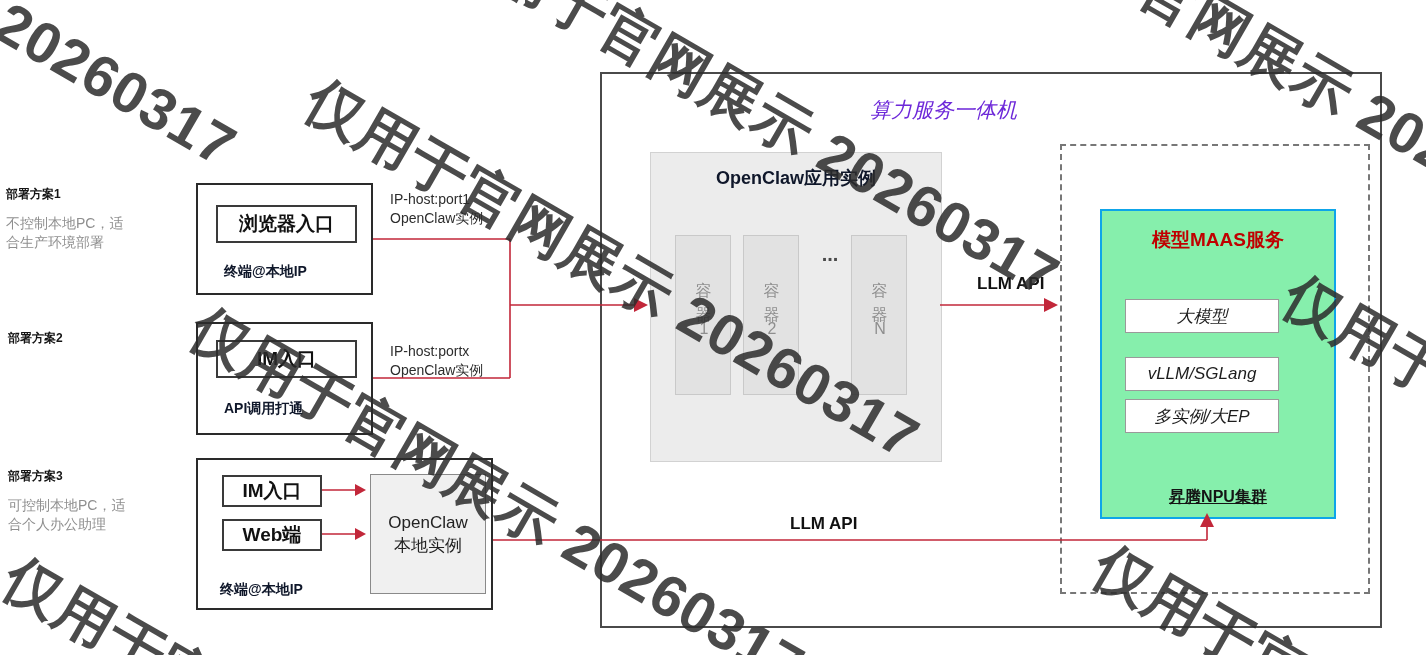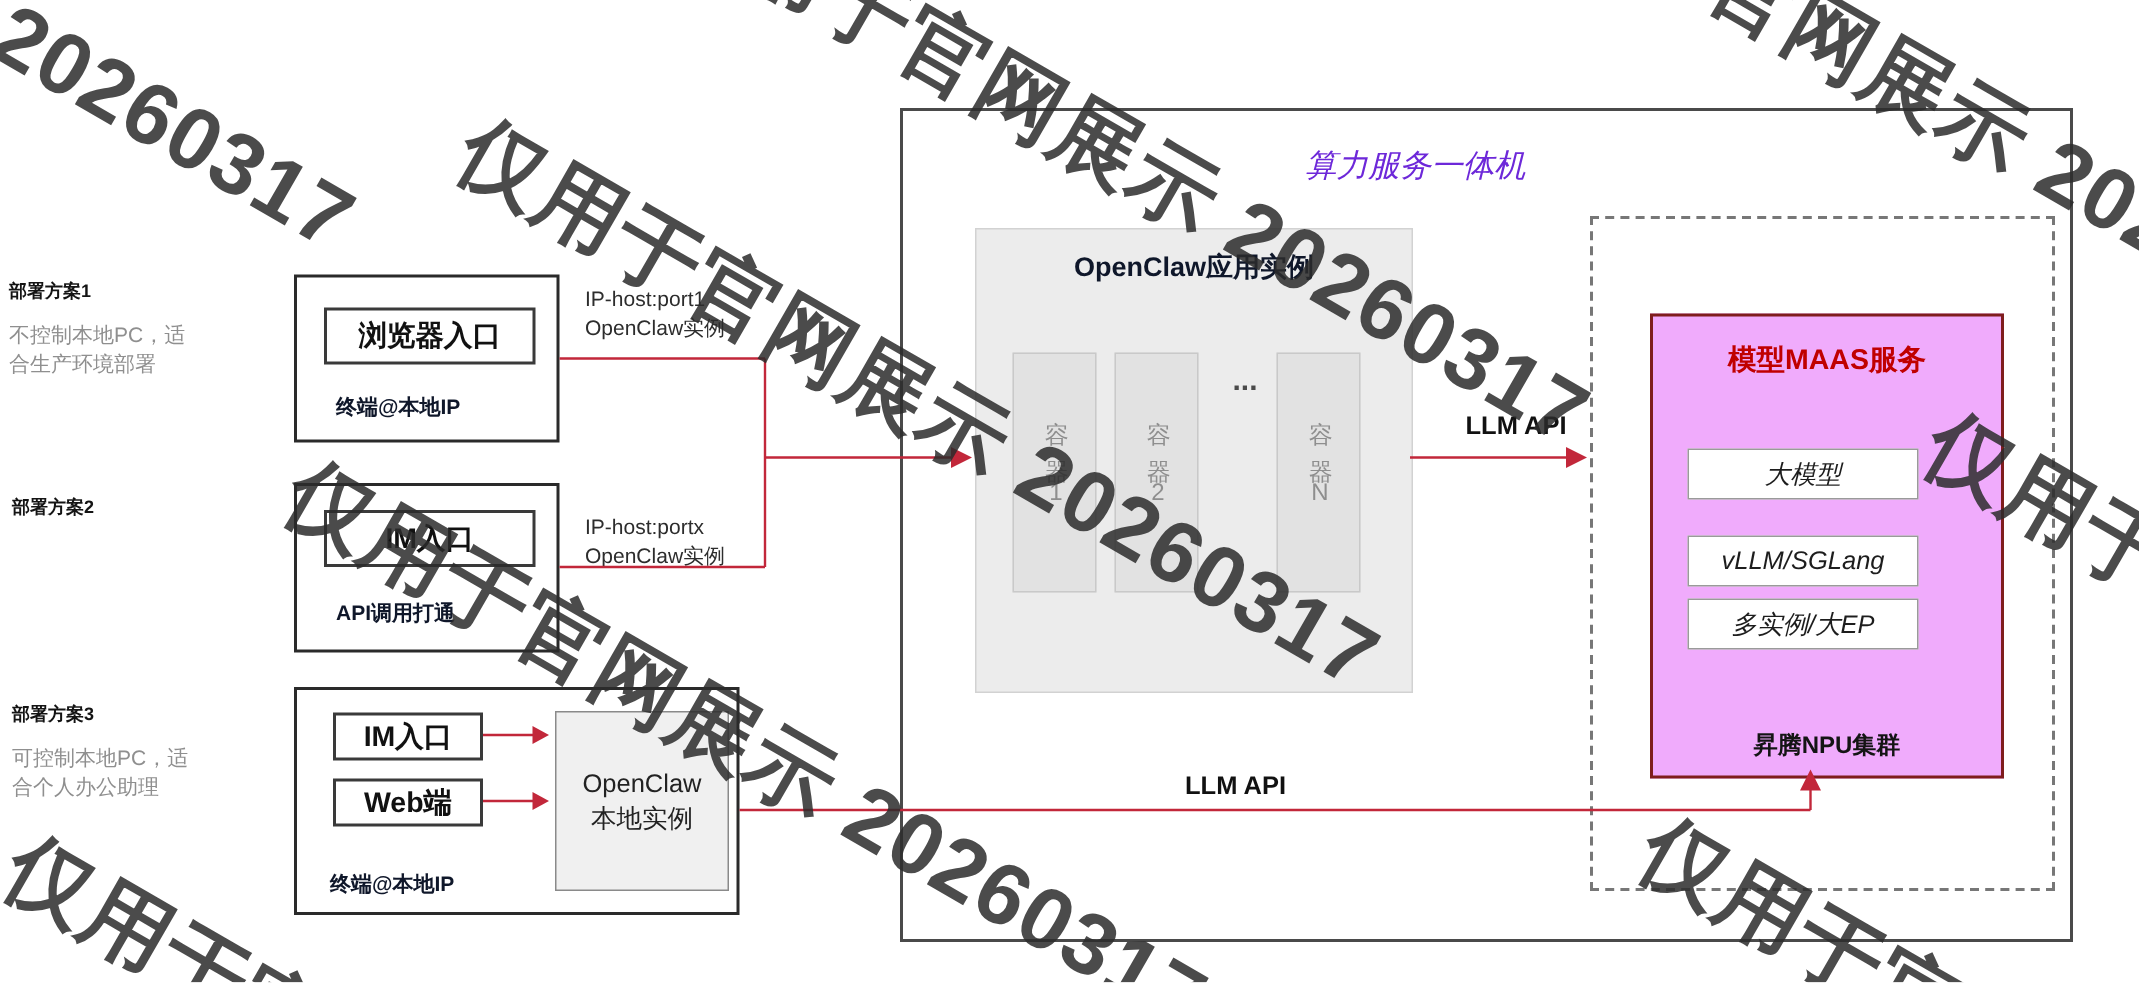--- a/index.html
+++ b/index.html
@@ -23,28 +23,28 @@
   .app-title { position:absolute; left:0; width:100%; text-align:center; font-size:18px; font-weight:bold; color:#0f172a; }
   .container-box { position:absolute; width:56px; height:160px; background:#e2e2e2; border:1px solid #c9c9c9;
                    display:flex; align-items:center; justify-content:center; }
   .container-label { writing-mode:vertical-lr; text-orientation:upright; font-size:16px;
                      letter-spacing:26px; color:#8e8e8e; }
   .ellipsis { position:absolute; font-size:20px; font-weight:bold; color:#4a4a4a; }
 
   .llm-label { position:absolute; font-size:17px; font-weight:bold; color:#111; }
 
   .dashed-box { position:absolute; border:2px dashed #777; }
-  .maas-box { position:absolute; background:#f0abfc; border:2px solid #7f1d1d; }
+  .maas-box { position:absolute; background:#86efac; border:2px solid #0ea5e9; }
   .maas-title { position:absolute; left:0; width:100%; text-align:center;
                 font-size:19px; font-weight:bold; color:var(--maas-title,#c00000); }
   .maas-item { position:absolute; left:23px; width:154px; height:34px; background:#fff;
                border:1px solid #9a9a9a; display:flex; align-items:center; justify-content:center;
                font-size:17px; color:#1d1d1d;font-style:italic; }
   .maas-footer { position:absolute; left:0; width:100%; text-align:center;
-                 font-size:16px; font-weight:bold; color:#141414; }
+                 font-size:16px; font-weight:bold; color:#141414;text-decoration:underline; }
 
   .local-box { position:absolute; background:#f0f0f0; border:1px solid #8a8a8a;
                display:flex; flex-direction:column; align-items:center; justify-content:center;
                font-size:17px; color:#222; line-height:23px; }
 
   .connectors { position:absolute; left:0; top:0; z-index:10; pointer-events:none; }
   .connectors path    { stroke:var(--connector,#c2273a); stroke-width:1.6; fill:none; }
   .connectors polygon { fill:var(--connector,#c2273a); }
 
   .wm-layer { position:absolute; inset:0; z-index:40; pointer-events:none; overflow:hidden; }

